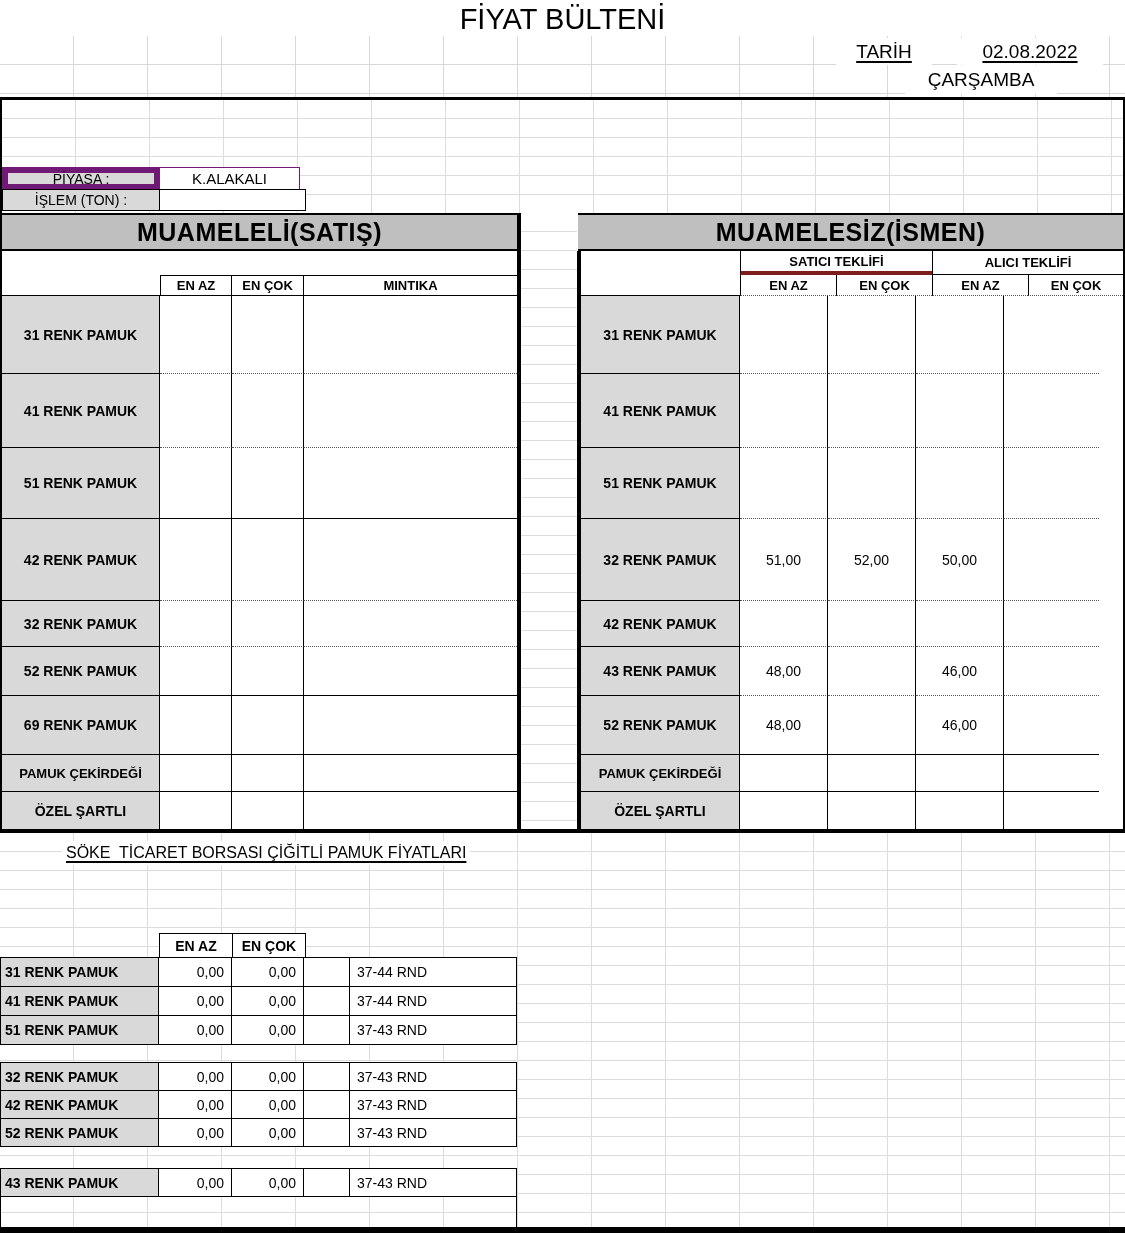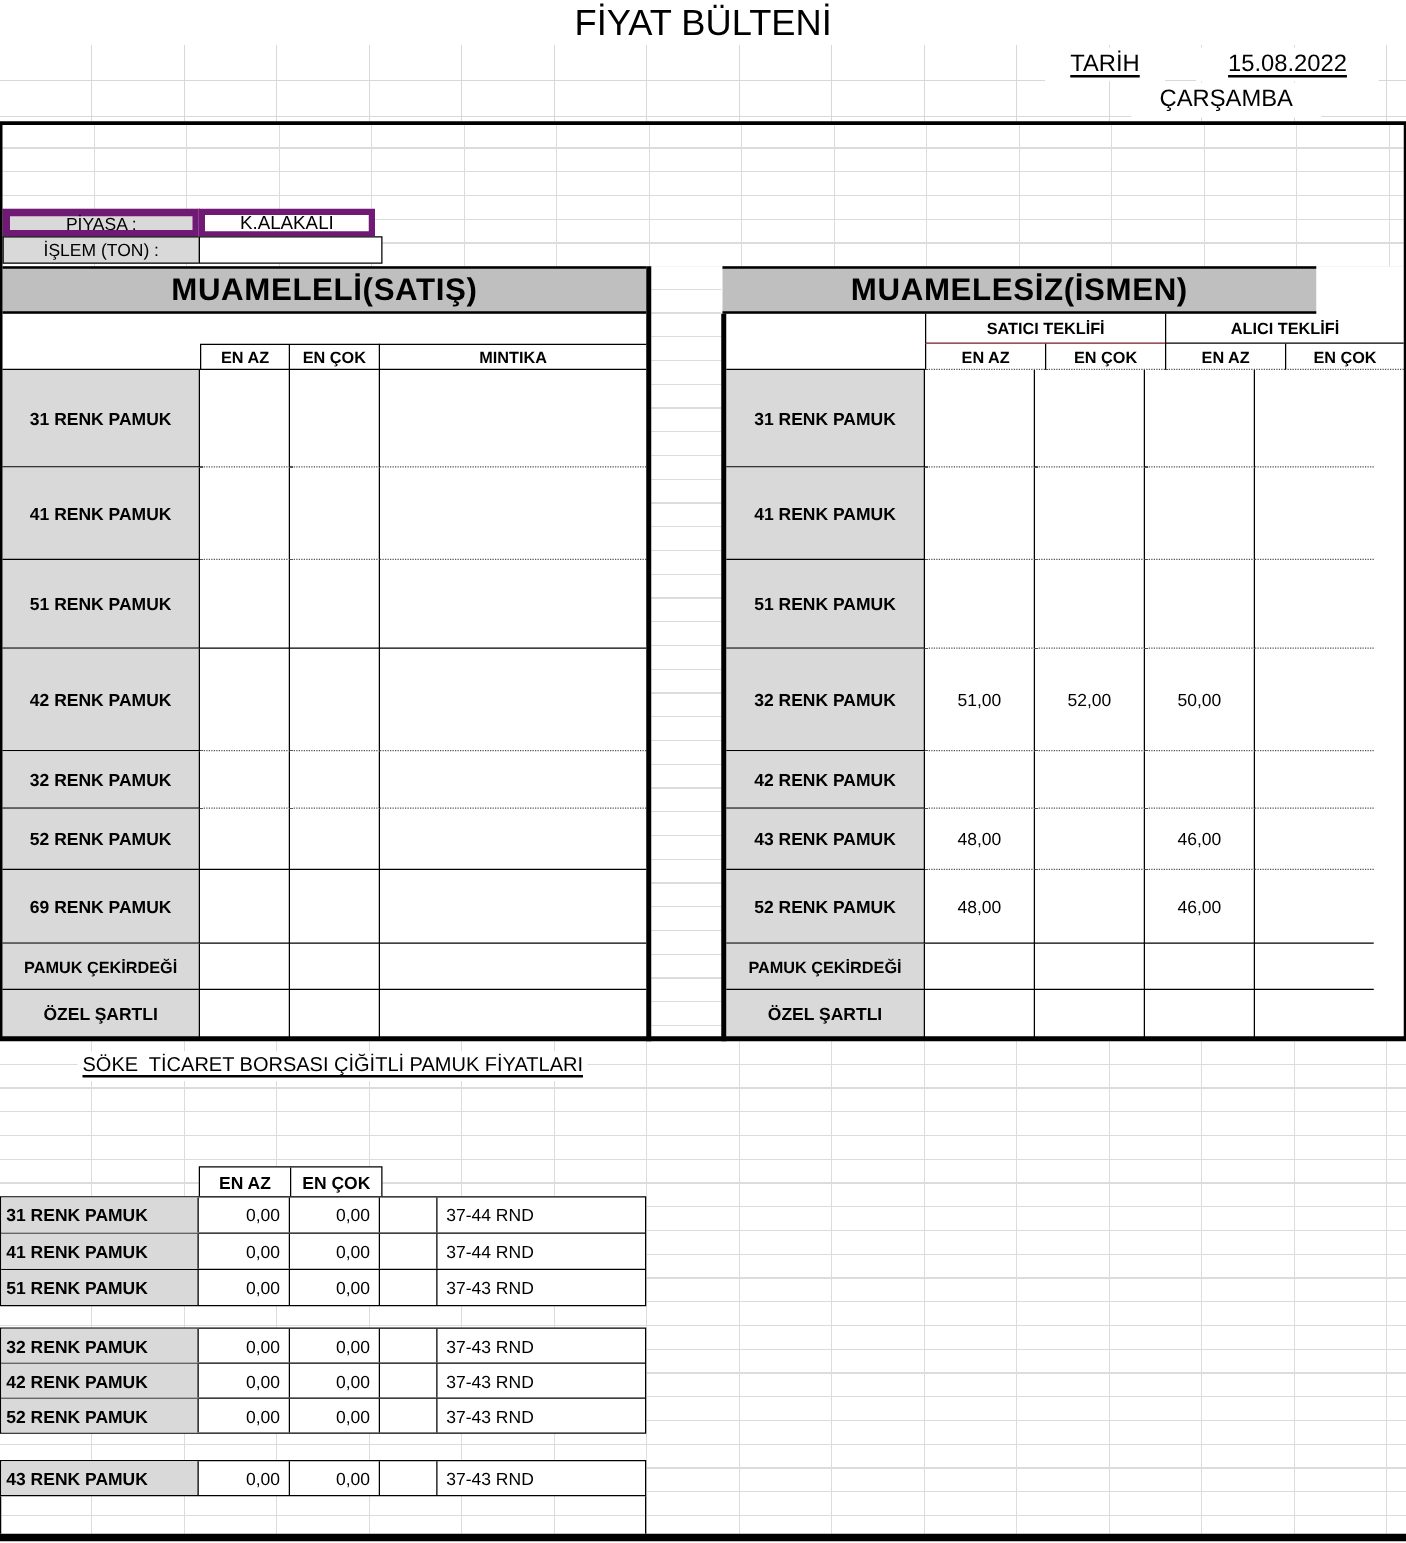--- a/index.html
+++ b/index.html
@@ -57,31 +57,31 @@
 
 <div class="sheet">
 
   <div class="abs grid29" style="left:0;top:36px;width:1125px;height:61px;"></div>
   <div class="abs grid" style="left:2px;top:100px;width:1121px;height:113px;"></div>
   <div class="abs gridh" style="left:521px;top:213px;width:56px;height:620px;"></div>
   <div class="abs grid" style="left:0;top:833px;width:1125px;height:394px;"></div>
 
   <div class="abs cell b" style="left:0;top:2px;width:1125px;height:34px;font-size:29px;">FİYAT BÜLTENİ</div>
   <div class="abs cell b underl whitebg" style="left:836px;top:38px;width:96px;height:27px;font-size:19px;">TARİH</div>
-  <div class="abs cell b underl whitebg" style="left:957px;top:38px;width:146px;height:27px;font-size:19px;">15.08.2022</div>
+  <div class="abs cell b underl whitebg" style="left:957px;top:38px;width:146px;height:27px;font-size:19px;">02.08.2022</div>
   <div class="abs cell b whitebg" style="left:905px;top:66px;width:152px;height:28px;font-size:19px;">ÇARŞAMBA</div>
 
 
   <div class="abs cell b" style="left:2px;top:167px;width:158px;height:23px;background:#d9d9d9;border:6px solid #701a75;font-size:14px;z-index:2;">PİYASA :</div>
-  <div class="abs cell whitebg" style="left:159px;top:167px;width:141px;height:23px;border:5px solid #701a75;font-size:15px;z-index:2;">K.ALAKALI</div>
+  <div class="abs cell whitebg" style="left:159px;top:167px;width:141px;height:23px;border:1px solid #701a75;font-size:15px;z-index:2;">K.ALAKALI</div>
   <div class="abs cell b" style="left:2px;top:189px;width:158px;height:22px;background:#d9d9d9;border:1px solid #000;font-size:14px;z-index:2;">İŞLEM (TON) :</div>
   <div class="abs cell whitebg" style="left:159px;top:189px;width:147px;height:22px;border:1px solid #000;font-size:15px;z-index:2;"></div>
 
   <div class="abs cell graybox title-xl" style="left:2px;top:213px;width:515px;height:38px;">MUAMELELİ(SATIŞ)</div>
-  <div class="abs cell graybox title-xl" style="left:578px;top:213px;width:475px;height:38px;">MUAMELESİZ(İSMEN)</div>
+  <div class="abs cell graybox title-xl" style="left:578px;top:213px;width:545px;height:38px;">MUAMELESİZ(İSMEN)</div>
 
   <div class="abs vbar" style="left:517px;top:213px;width:4px;height:620px;"></div>
   <div class="abs vbar" style="left:577px;top:251px;width:4px;height:582px;"></div>
 
   <div class="abs btable" style="left:2px;top:275px;width:515px;height:555px;">
     <div class="trow" style="height:21px;">
       <div class="cell" style="width:158px;border-bottom:1px solid #000;"></div>
       <div class="cell hdr" style="width:72px;border:1px solid #000;border-left:1px solid #000;">EN AZ</div>
       <div class="cell hdr" style="width:72px;border-top:1px solid #000;border-bottom:1px solid #000;border-right:1px solid #000;">EN ÇOK</div>
       <div class="cell hdr" style="width:213px;border-top:1px solid #000;border-bottom:1px solid #000;">MINTIKA</div>
@@ -138,21 +138,21 @@
       <div class="cell lab nob">ÖZEL ŞARTLI</div>
       <div class="cell val nob"></div>
       <div class="cell val nob"></div>
       <div class="cell val nob w-mintika"></div>
     </div>
   </div>
 
   <div class="abs btable" style="left:581px;top:251px;width:542px;height:579px;">
     <div class="trow" style="height:24px;">
       <div class="cell" style="width:159px;"></div>
-      <div class="cell hdr" style="width:192px;border-left:1px solid #000;border-bottom:1px solid #7f1d1d;">SATICI TEKLİFİ</div>
+      <div class="cell hdr" style="width:192px;border-left:1px solid #000;border-bottom:4px solid #7f1d1d;">SATICI TEKLİFİ</div>
       <div class="cell hdr" style="width:191px;border-left:1px solid #000;border-bottom:1px solid #000;">ALICI TEKLİFİ</div>
     </div>
     <div class="trow" style="height:21px;">
       <div class="cell" style="width:159px;border-bottom:1px solid #000;"></div>
       <div class="cell hdr dotb" style="width:96px;border-left:1px solid #000;">EN AZ</div>
       <div class="cell hdr dotb" style="width:96px;border-left:1px solid #000;">EN ÇOK</div>
       <div class="cell hdr dotb" style="width:96px;border-left:1px solid #000;">EN AZ</div>
       <div class="cell hdr dotb" style="width:95px;border-left:1px solid #000;">EN ÇOK</div>
     </div>
     <div class="trow" style="height:78px;">

